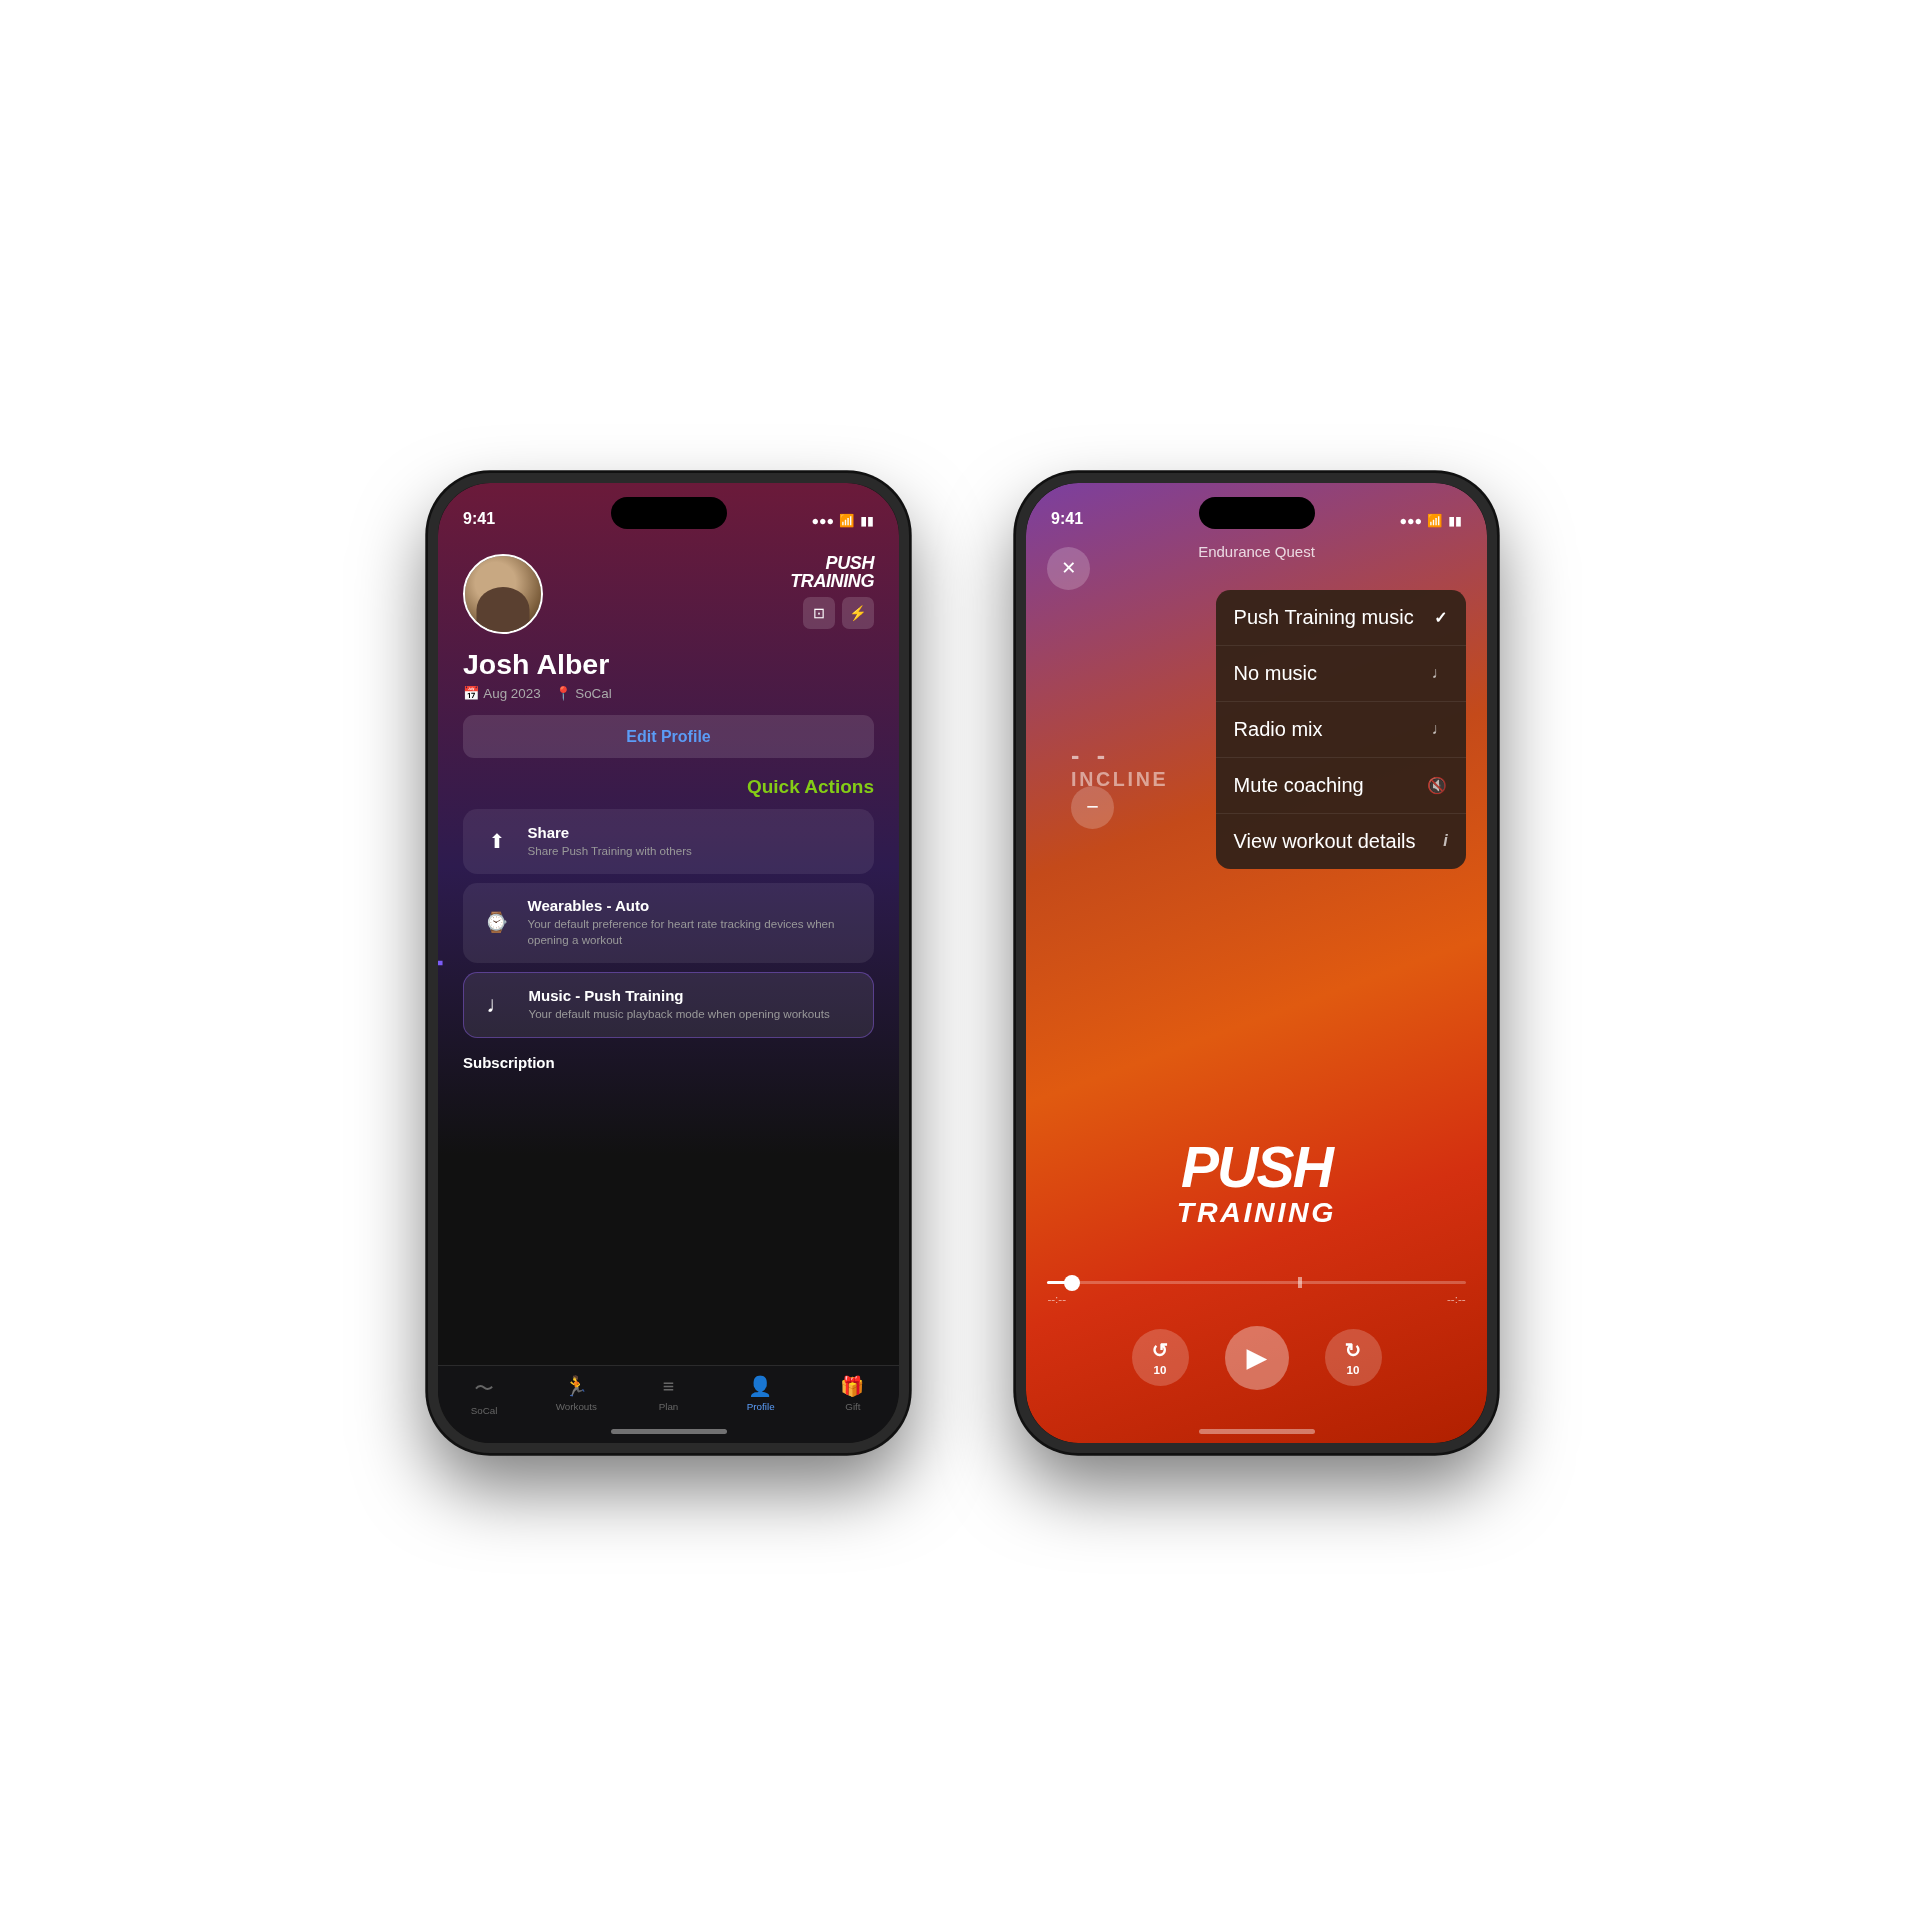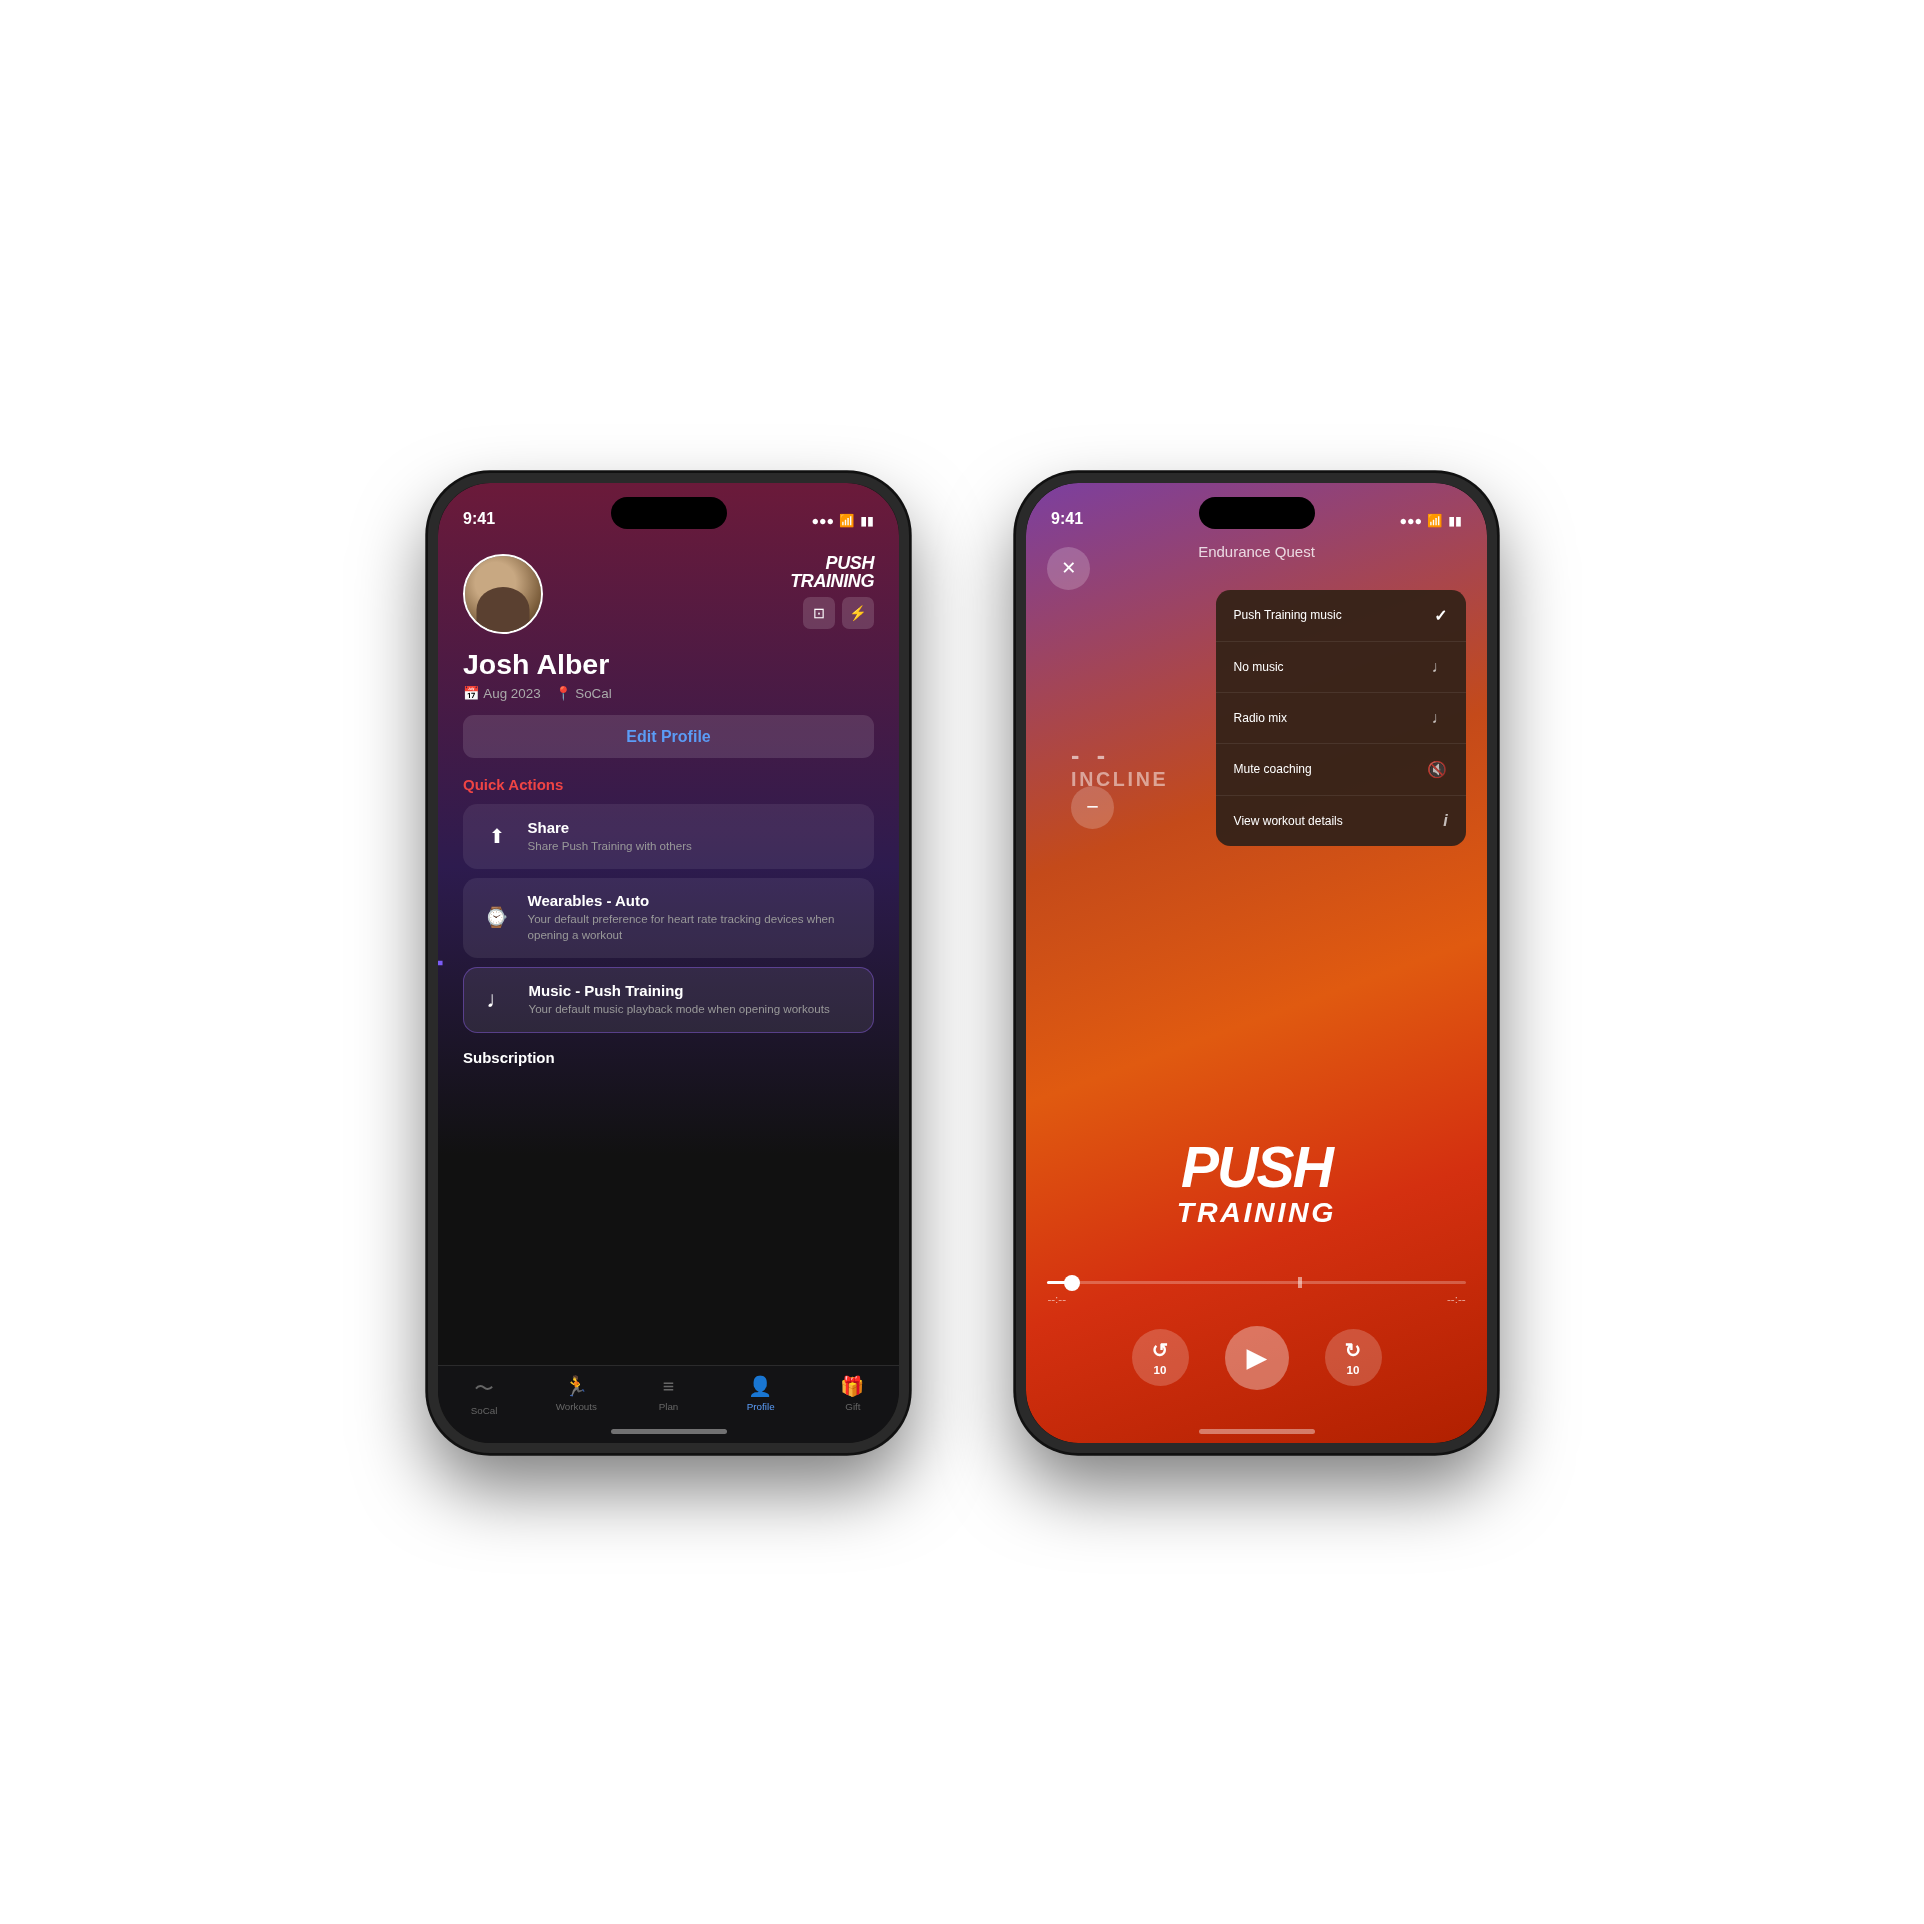--- a/index.html
+++ b/index.html
@@ -214,23 +214,24 @@
     .stat-label {
       font-size: 9.8px;
       color: #888;
       text-transform: uppercase;
       letter-spacing: 0.4px;
       display: block;
       margin-top: 1.8px;
     }
     .section-title {
       padding: 0 25px 10.7px;
-      font-size: 15px;
+      font-size: 19px;
       font-weight: 600;
-      color: #ef4444;
+      color: #84cc16;
+      text-align: right;
     }
     .quick-action-item {
       margin: 0 25px 9px;
       background: rgba(255,255,255,0.08);
       border-radius: 14.3px;
       padding: 14.3px 16px;
       display: flex;
       align-items: center;
       gap: 12.5px;
     }
@@ -383,21 +384,21 @@
     }
     .dropdown-item {
       display: flex;
       align-items: center;
       justify-content: space-between;
       padding: 16px 18px;
       border-bottom: 0.9px solid rgba(255,255,255,0.08);
     }
     .dropdown-item:last-child { border-bottom: none; }
     .dropdown-item-label {
-      font-size: 12px;
+      font-size: 20px;
       color: #fff;
       font-weight: 400;
     }
     .dropdown-item-icon {
       color: rgba(255,255,255,0.7);
       font-size: 16px;
     }
     .dropdown-item-check {
       color: #fff;
       font-size: 16px;

